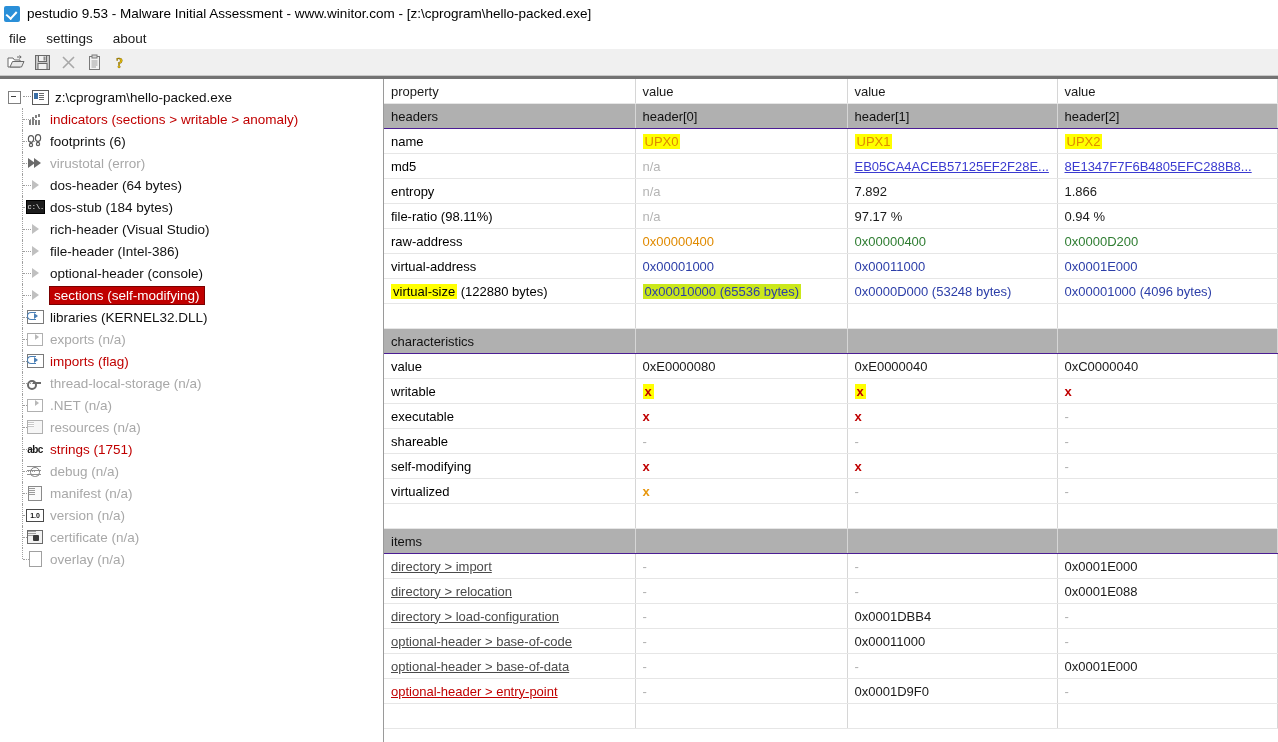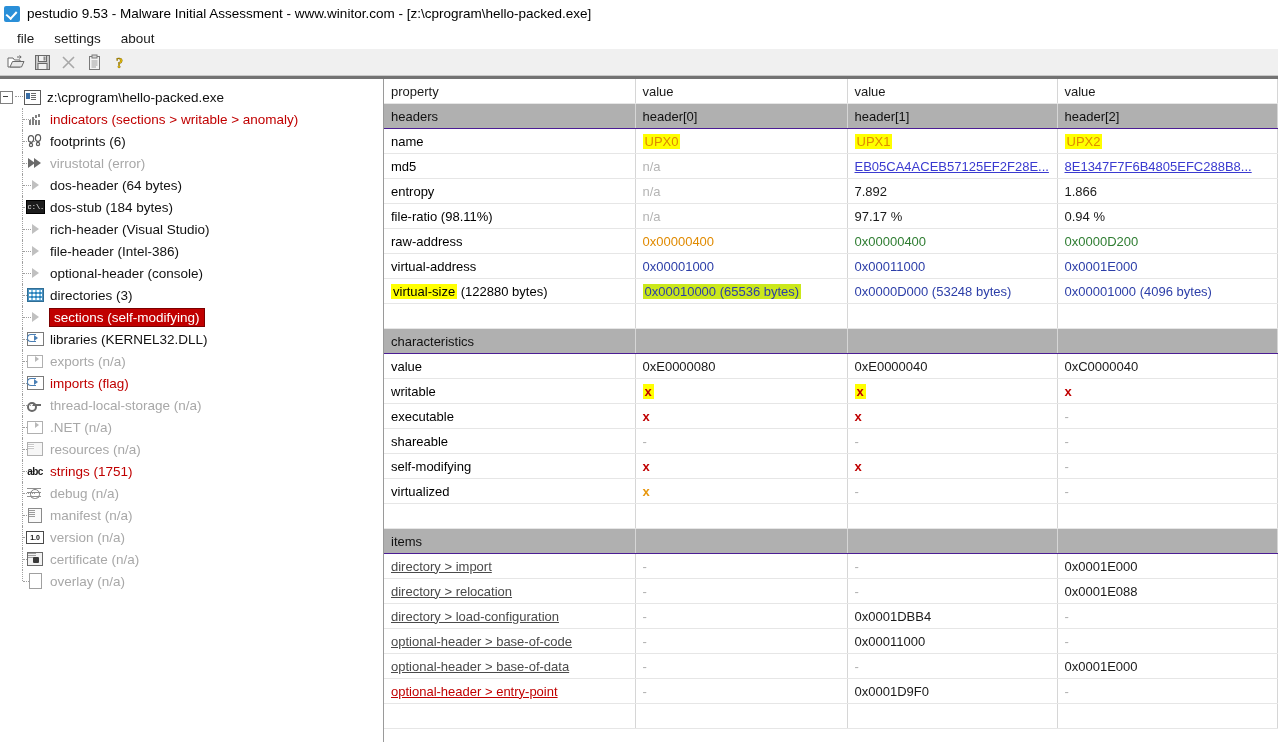--- a/index.html
+++ b/index.html
@@ -29,21 +29,21 @@
     position: absolute; left: 4px; top: 3px;
     width: 5px; height: 8px;
     border: solid #ffffff; border-width: 0 2px 2px 0;
     transform: rotate(42deg);
   }
   .tb-title { font-size: 13.5px; color: #000; white-space: nowrap; }
 
   
   .menubar {
     height: 22px; display: flex; align-items: center;
-    padding-left: 8px; background: #ffffff; gap: 2px;
+    background: #ffffff; gap: 2px;
   }
   .menu-item {
     font-size: 13.5px; color: #1a1a1a;
     padding: 1px 9px; cursor: default; white-space: nowrap;
   }
 
   
   .toolbar {
     height: 26px; display: flex; align-items: center;
     padding-left: 4px; gap: 2px;
@@ -63,21 +63,21 @@
   .sidebar {
     width: 383px; flex: 0 0 383px;
     background: #ffffff;
     border-right: 1px solid #9a9a9a;
     padding-top: 7px;
     overflow: hidden;
     position: relative;
   }
   .tree-root {
     display: flex; align-items: center; height: 22px;
-    white-space: nowrap;
+    padding-left: 8px; white-space: nowrap;
   }
   .expander {
     width: 11px; height: 11px; border: 1px solid #808080;
     background: #ffffff; position: relative; flex: 0 0 auto;
     margin-right: 2px;
   }
   .expander::before {
     content:""; position:absolute; left:2px; top:4px;
     width:5px; height:1px; background:#404040;
   }
@@ -421,28 +421,20 @@
 
       <div class="node">
         <div class="guide"></div>
           <div class="tick"></div>
         <div class="ic">
             <div class="ic-arrow"></div>
           </div>
         <div class="lbl">optional-header (console)</div>
       </div>
 
-      <div class="node">
-        <div class="guide"></div>
-          <div class="tick"></div>
-        <div class="ic">
-            <div class="ic-grid"></div>
-          </div>
-        <div class="lbl">directories (3)</div>
-      </div>
 
       <div class="node">
         <div class="guide"></div>
           <div class="tick"></div>
         <div class="ic">
             <div class="ic-arrow"></div>
           </div>
         <div class="lbl sel">sections (self-modifying)</div>
       </div>
 

